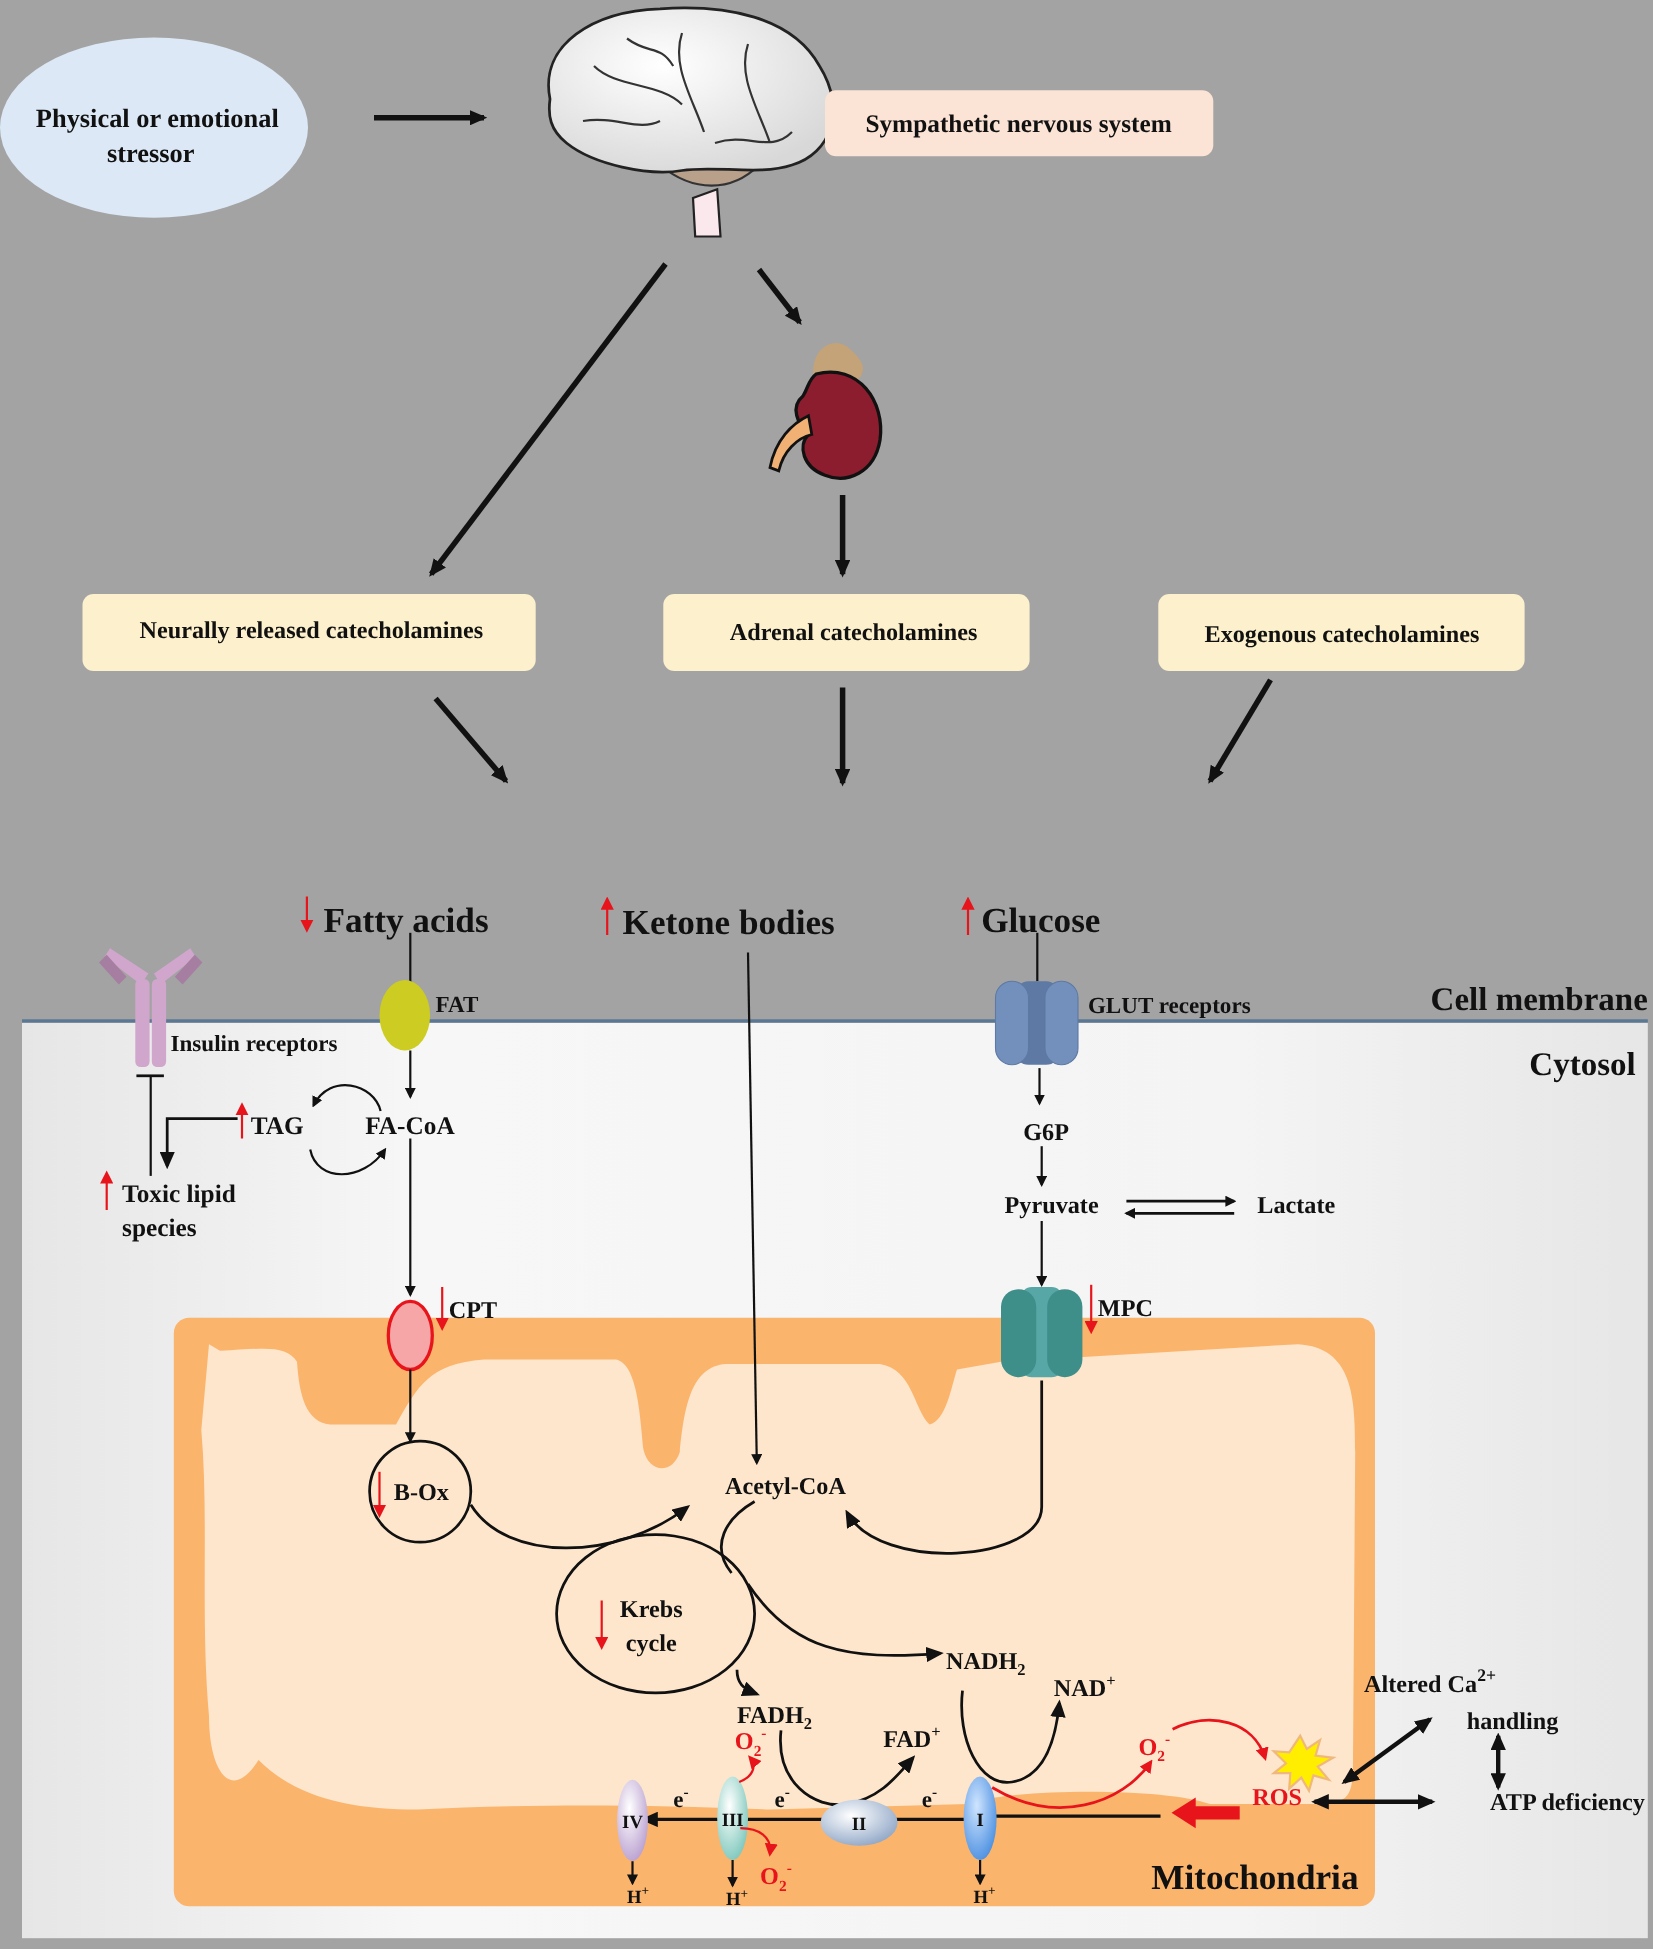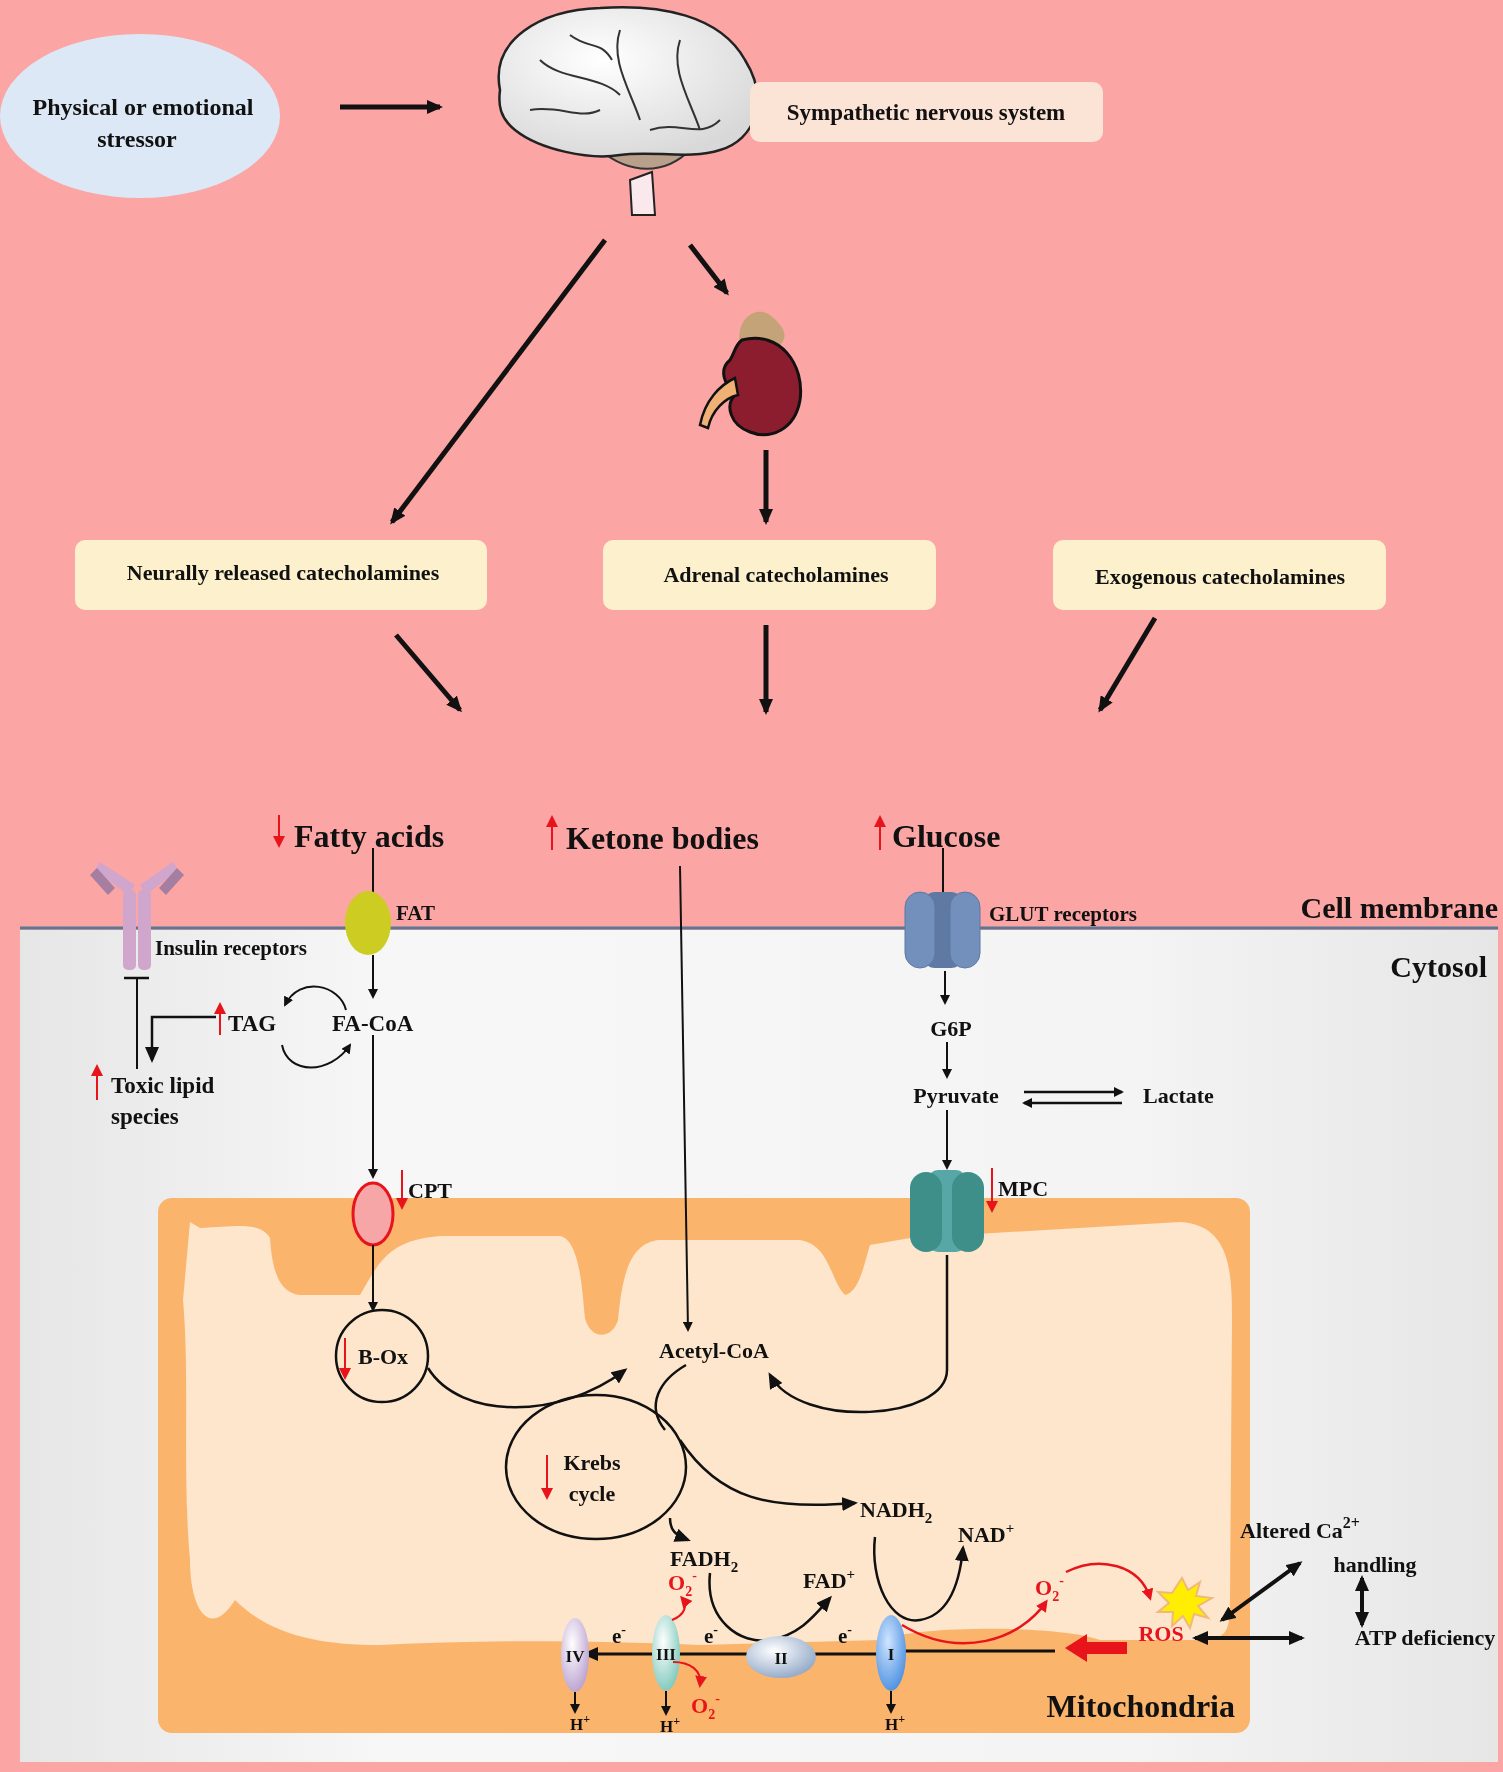--- a/index.html
+++ b/index.html
@@ -1,16 +1,16 @@
 <!DOCTYPE html>
 <html><head>
 <meta charset="utf-8">
 <style>
   html, body { margin: 0; padding: 0; background: #ffffff; }
-  #stage { position: relative; width: 1503px; height: 1772px; overflow: hidden; background: #fca5a5; }
+  #stage { position: relative; width: 1503px; height: 1772px; overflow: hidden; background: #a3a3a3; }
   svg { display: block; }
   .t { font-family: "Liberation Serif", serif; font-weight: bold; fill: #111111; }
   .red { fill: #e8141b; }
 </style>
 </head>
 <body>
 
 <div id="stage">
 <svg width="1503" height="1772" viewBox="0 0 1503 1772" xmlns="http://www.w3.org/2000/svg">
   <defs>

